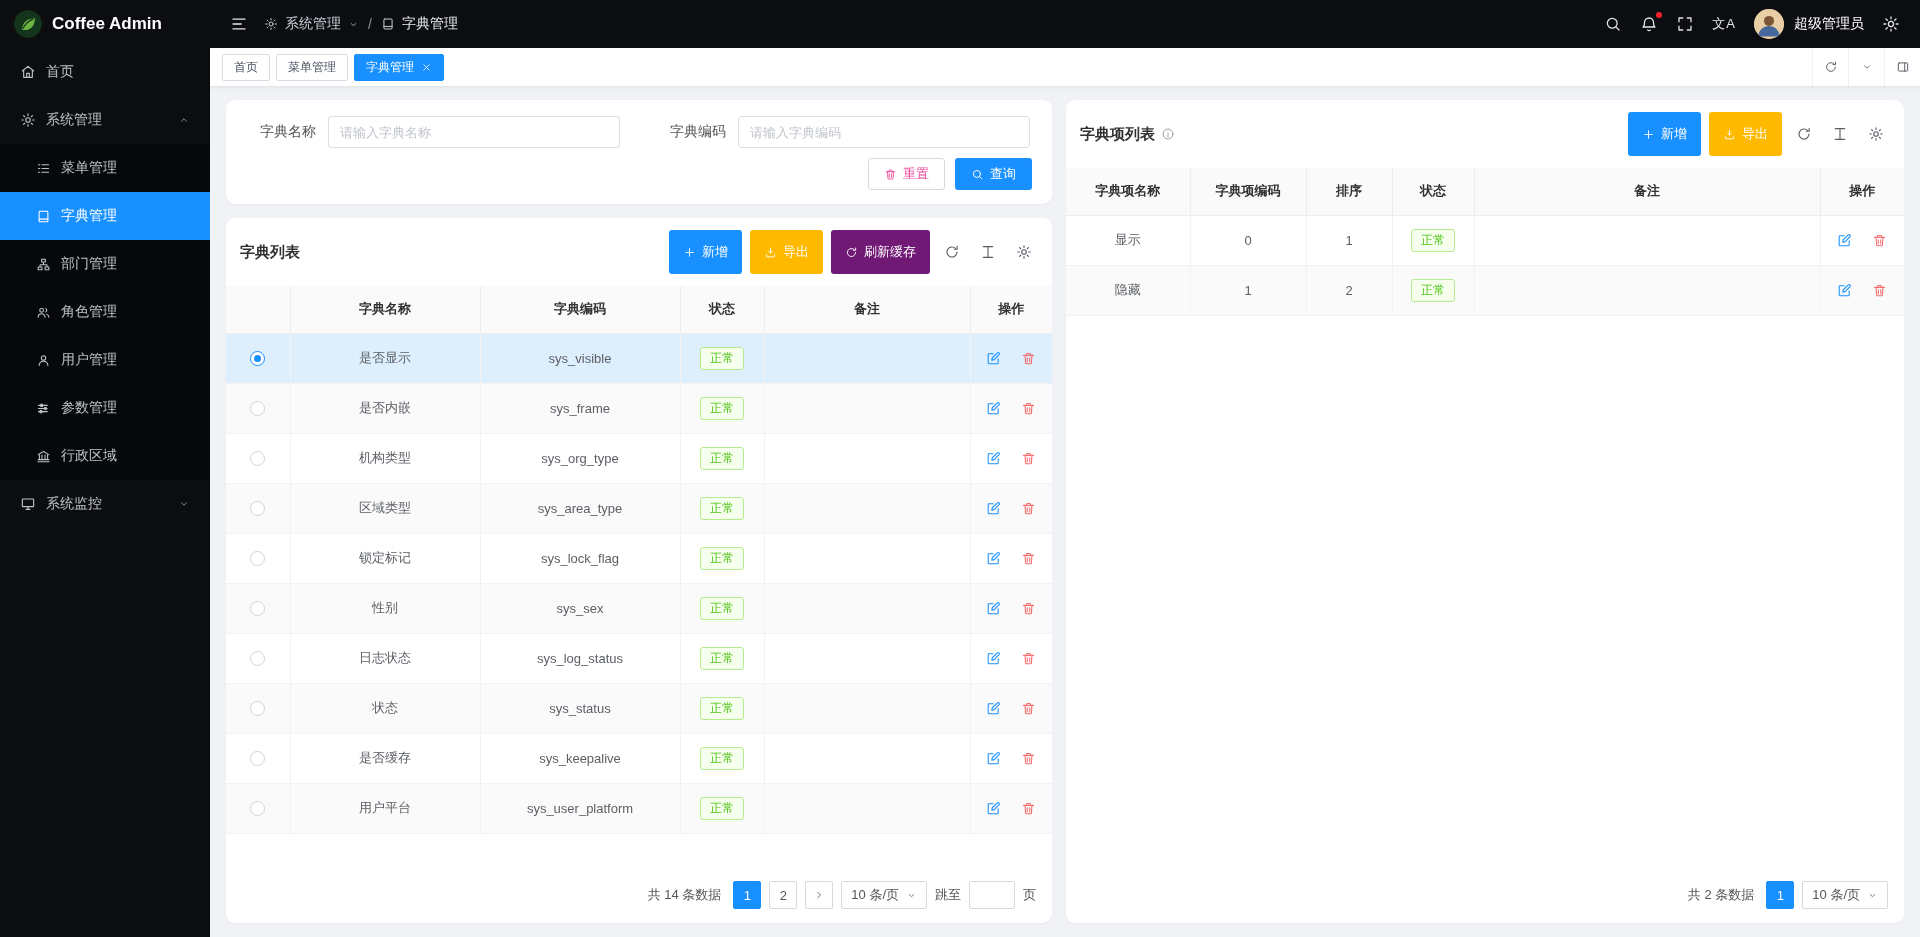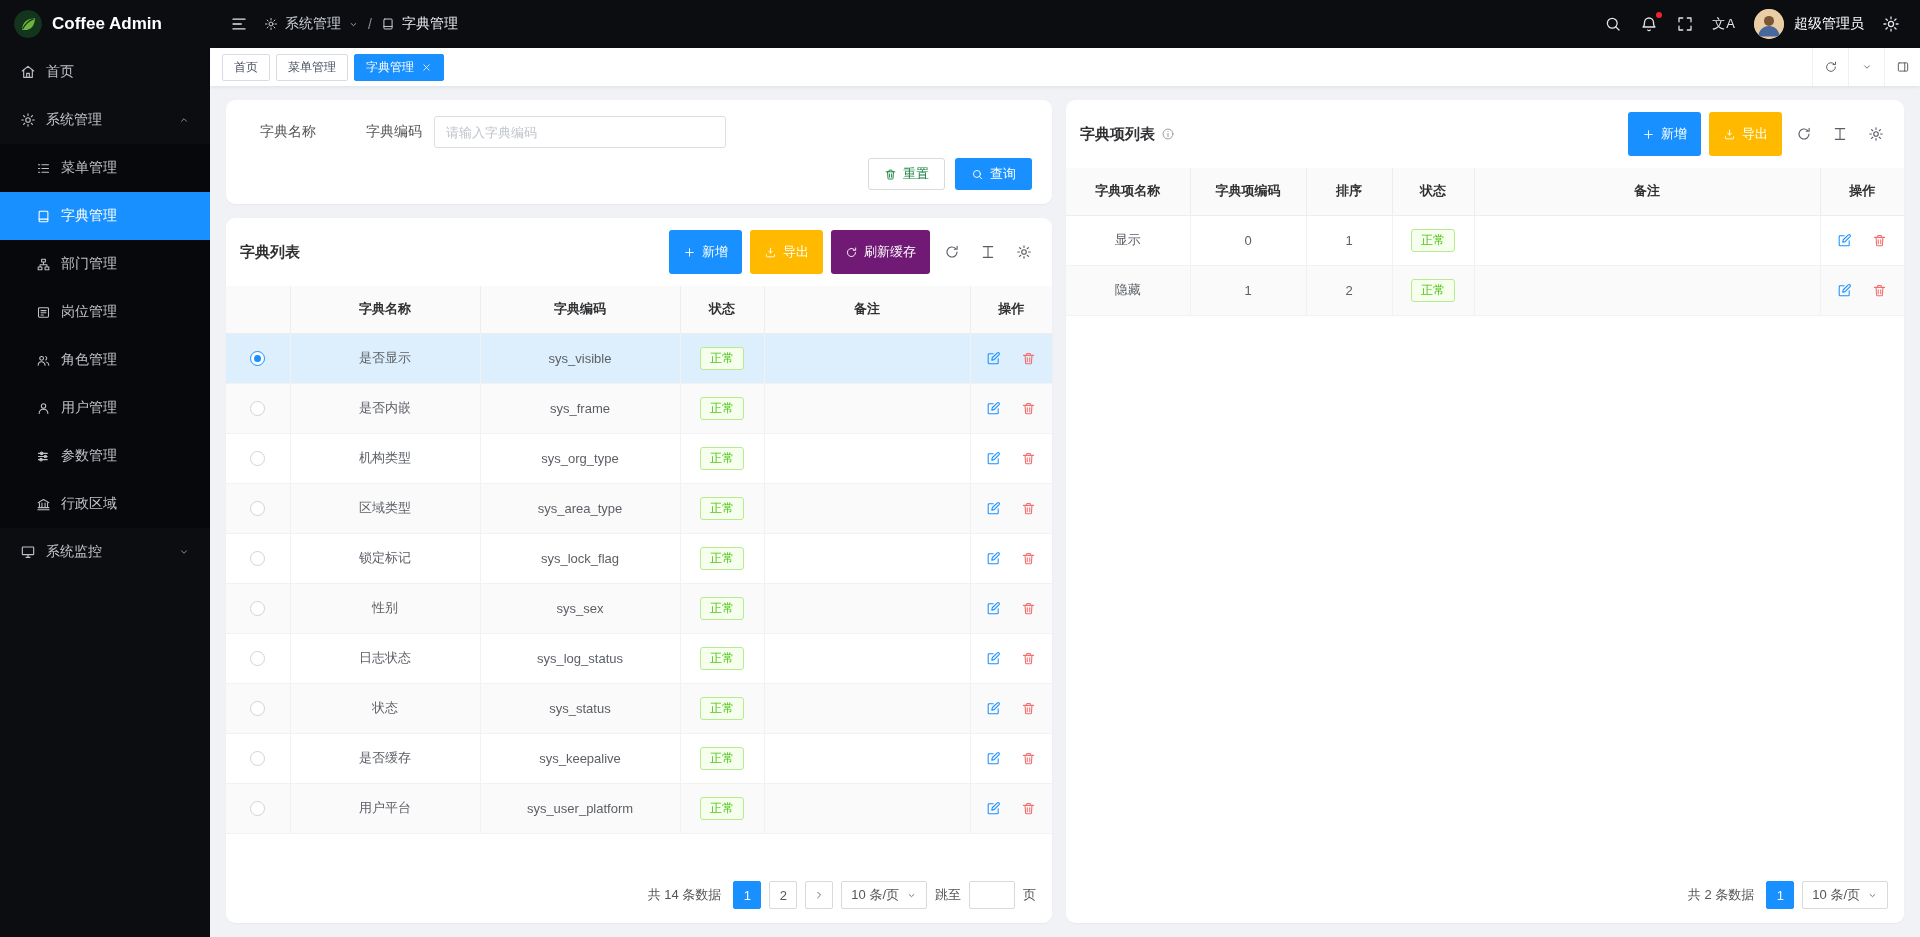--- a/index.html
+++ b/index.html
@@ -59,21 +59,21 @@
   .form-row{display:flex;align-items:center;gap:36px;}
   .field{display:flex;align-items:center;gap:12px;}
   .field label{width:70px;text-align:right;color:#555;font-size:14px;white-space:nowrap;}
   .field input{width:292px;height:32px;border:1px solid #dcdfe6;border-radius:3px;padding:0 11px;font-size:13px;color:#333;outline:none;background:#fff;}
   input::placeholder{color:#c0c4cc;}
   .form-actions{display:flex;justify-content:flex-end;align-items:center;gap:10px;margin-top:10px;}
 
   
   .btn{height:32px;display:inline-flex;align-items:center;gap:6px;padding:0 15px;border-radius:3px;border:1px solid transparent;font-size:13px;cursor:pointer;background:#fff;font-family:inherit;}
   .btn.sm{height:44px;padding:0 13px;}
-  .btn-plain{border-color:#d9d9d9;color:#15803d;}
+  .btn-plain{border-color:#d9d9d9;color:#ec4899;}
   .btn-primary{background:#1890ff;color:#fff;}
   .btn-warn{background:#ffba00;color:#fff;}
   .btn-green{background:#701a75;color:#fff;}
 
   
   .list-card{flex:1;display:flex;flex-direction:column;min-height:0;}
   .card-head{display:flex;align-items:center;gap:8px;padding:12px 14px;flex:0 0 auto;}
   .card-title{font-size:15px;font-weight:700;color:#303133;margin-right:auto;display:flex;align-items:center;gap:6px;}
   .info-ico{color:#9a9da3;cursor:pointer;display:inline-flex;}
   .tool-ico{width:28px;height:28px;display:flex;align-items:center;justify-content:center;color:#5a5e66;cursor:pointer;}
@@ -154,27 +154,20 @@
           <span>字典管理</span>
         </div>
         <div class="m-item">
           <svg class="i i15" viewBox="0 0 24 24">
               <path d="M9 3.5h6V8H9zM3.5 16h6v4.5h-6zM14.5 16h6v4.5h-6zM12 8v4.5M6.5 16v-3.5h11V16"></path>
             </svg>
           <span>部门管理</span>
         </div>
         <div class="m-item">
           <svg class="i i15" viewBox="0 0 24 24">
-              <rect x="4" y="4.5" width="16" height="15" rx="1.5"></rect>
-              <path d="M8 9h8M8 12.5h8M8 16h4"></path>
-            </svg>
-          <span>岗位管理</span>
-        </div>
-        <div class="m-item">
-          <svg class="i i15" viewBox="0 0 24 24">
               <circle cx="9" cy="8.5" r="3"></circle>
               <path d="M3.5 19.5a5.5 5.5 0 0 1 11 0M15.5 5.8a3 3 0 0 1 0 5.4M17 14.6a5.5 5.5 0 0 1 3.5 4.9"></path>
             </svg>
           <span>角色管理</span>
         </div>
         <div class="m-item">
           <svg class="i i15" viewBox="0 0 24 24">
               <circle cx="12" cy="8" r="3.5"></circle>
               <path d="M5 20a7 7 0 0 1 14 0"></path>
             </svg>
@@ -305,20 +298,21 @@
     </div>
 
     <div class="content">
 
       <div class="left-col">
 
         <section class="card search-card">
           <div class="form-row">
             <div class="field">
               <label>字典名称</label>
+              <input placeholder="请输入字典名称" style="">
             </div>
             <div class="field">
               <label>字典编码</label>
               <input placeholder="请输入字典编码" style="">
             </div>
           </div>
           <div class="form-actions">
             <button class="btn btn-plain">
               <svg class="i i13" viewBox="0 0 24 24">
                   <path d="M4 7h16M9 7V5a1 1 0 0 1 1-1h4a1 1 0 0 1 1 1v2M6.5 7l.8 12a1.5 1.5 0 0 0 1.5 1.4h6.4a1.5 1.5 0 0 0 1.5-1.4l.8-12M10 11v6M14 11v6"></path>

